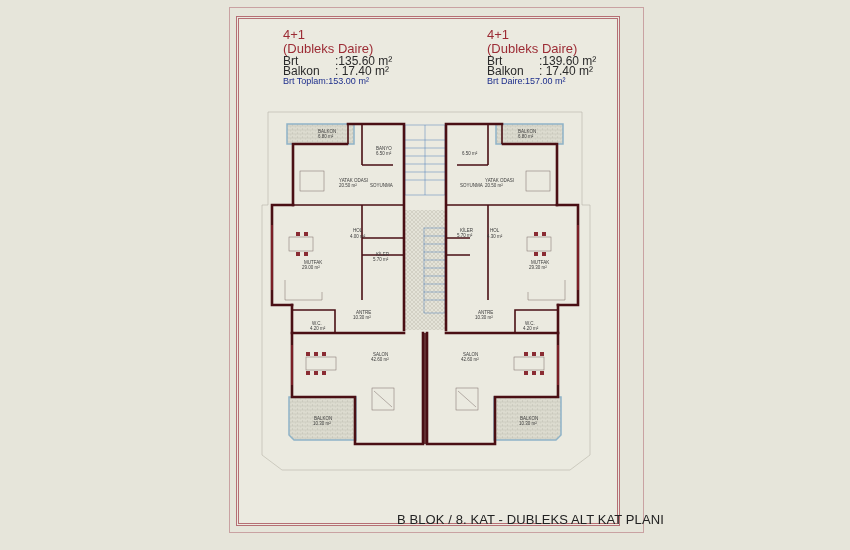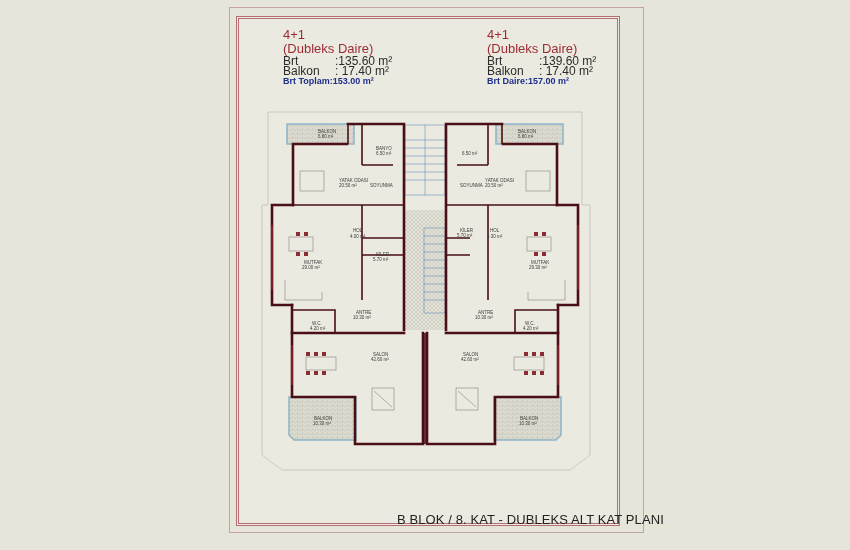--- a/index.html
+++ b/index.html
@@ -16,21 +16,21 @@
   .frame-inner {
     position: absolute; left: 236px; top: 16px; width: 384px; height: 510px;
     border: 3px double #b56f74; box-sizing: border-box;
     background: #ebeae0;
   }
   .unit-info { position: absolute; width: 120px; }
   .unit-info .type { color: #9c2b34; font-size: 13px; line-height: 14px; }
   .unit-info .sub { color: #9c2b34; font-size: 13px; line-height: 14px; }
   .unit-info .row { font-size: 12px; line-height: 10px; color: #2b2b2b; display: flex; }
   .unit-info .row .k { width: 52px; }
-  .unit-info .total { font-size: 9px; color: #1d2e8c; line-height: 11px; font-weight: bold; }
+  .unit-info .total { font-size: 9px; color: #1d2e8c; line-height: 11px; }
   .footer-title {
     position: absolute; left: 397px; top: 512px; font-size: 13px; color: #222;
     letter-spacing: 0.1px;
   }
   svg.plan { position: absolute; left: 0; top: 0; }
   .rlabel { font-family: "Liberation Sans", sans-serif; font-size: 4.5px; fill: #3a3a3a; }
 </style>
 </head>
 <body>
 

